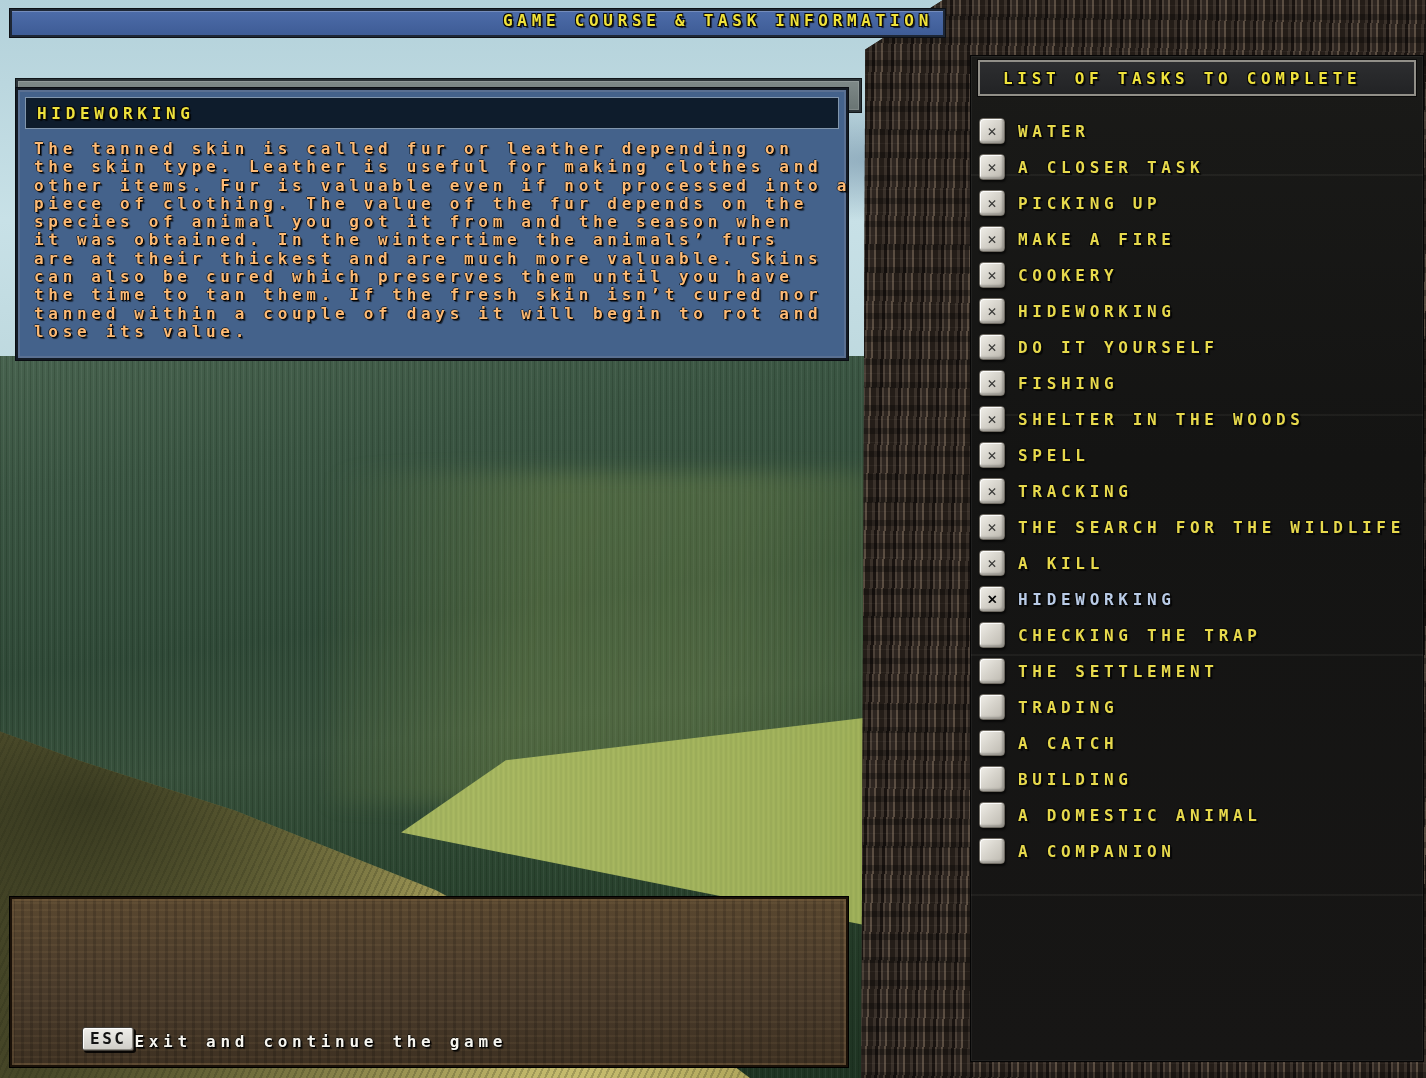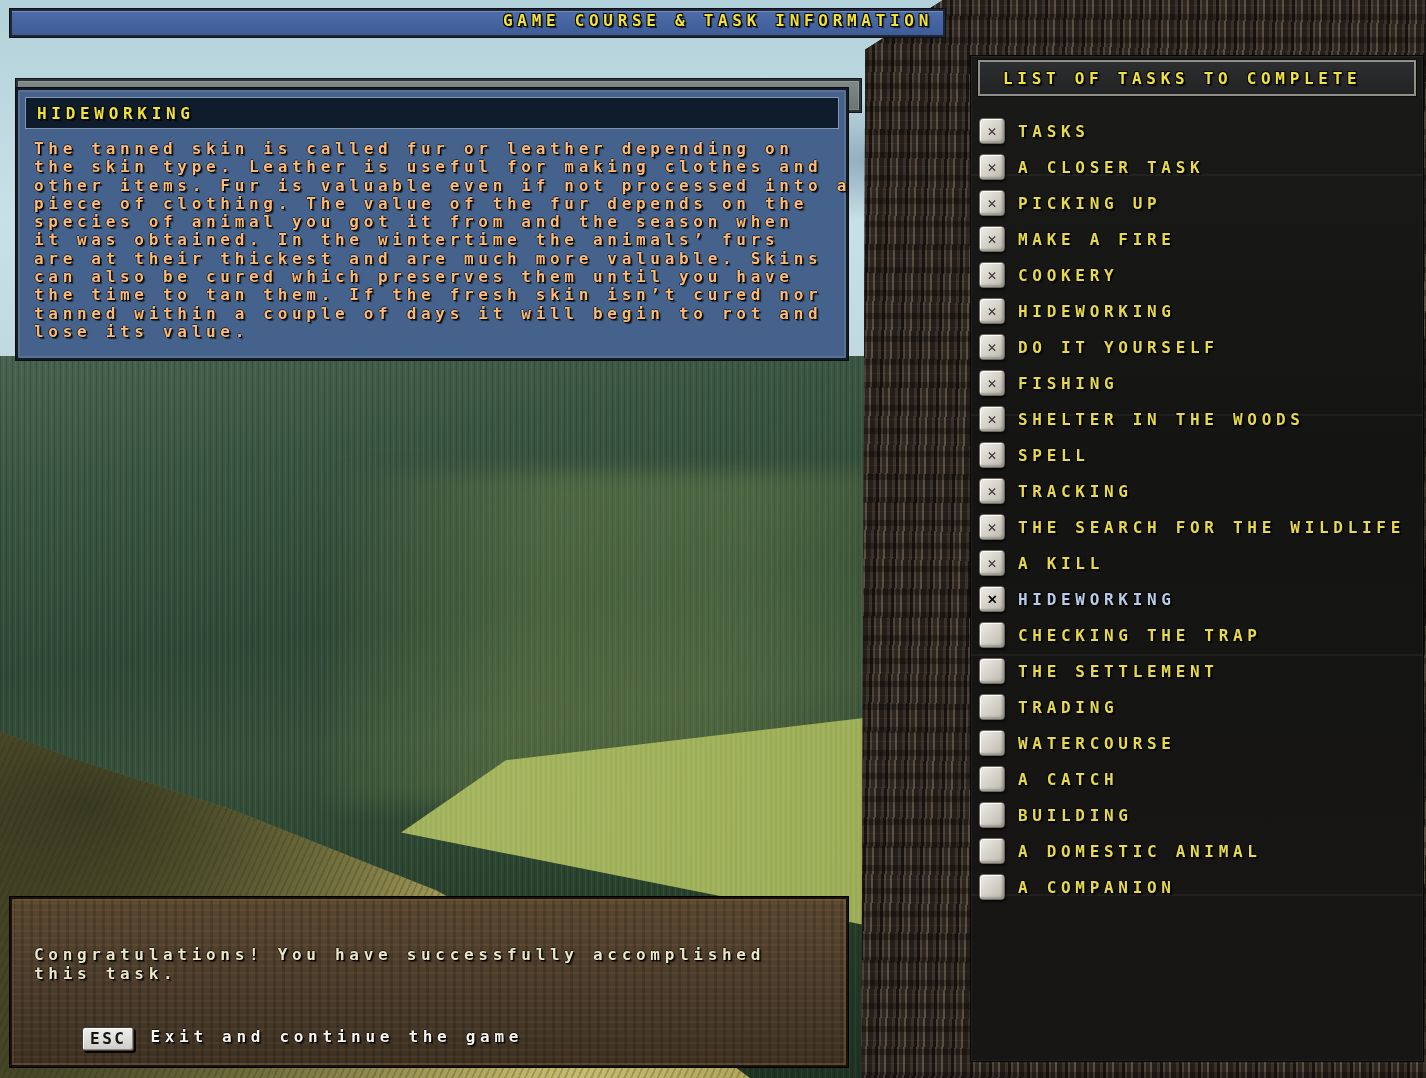--- a/index.html
+++ b/index.html
@@ -82,21 +82,21 @@
   #congrats-panel{position:absolute;left:10px;top:897px;width:834px;height:166px;
     background:
       repeating-linear-gradient(90deg, rgba(0,0,0,.14) 0 3px, transparent 3px 9px),
       repeating-linear-gradient(0deg, rgba(255,214,150,.05) 0 2px, transparent 2px 7px),
       linear-gradient(#59472f,#4a3b2b 55%,#3e3122);
     border:2px solid #1a1108;box-shadow:0 0 0 1px #000, inset 0 0 0 2px rgba(150,120,80,.28);
   }
   #congrats-message{position:absolute;left:22px;top:46px;white-space:pre;
     color:#eae6c6;font-size:16px;line-height:19px;letter-spacing:4.7px;
   }
-  #esc-row{position:absolute;left:22px;bottom:14px;display:flex;align-items:flex-start;gap:16px;padding-left:48px;}
+  #esc-row{position:absolute;left:22px;bottom:14px;display:flex;align-items:flex-end;gap:0;padding-left:48px;}
   #esc-key{display:inline-block;background:linear-gradient(#f0efeb,#ceccc6);
     border:1px solid #403d37;border-radius:3px;
     box-shadow:inset 1px 1px 0 #fff, inset -1px -1px 0 #8d8a83, 2px 2px 0 rgba(0,0,0,.85);
     color:#141414;padding:1px 7px 2px;letter-spacing:2.5px;font-size:16px;font-weight:bold;
   }
   #esc-action-label{color:#f6f5ef;}
 
   
   #tasks-panel{position:absolute;left:970px;top:55px;width:452px;height:1005px;
     background:
@@ -154,38 +154,36 @@
 species of animal you got it from and the season when
 it was obtained. In the wintertime the animals’ furs
 are at their thickest and are much more valuable. Skins
 can also be cured which preserves them until you have
 the time to tan them. If the fresh skin isn’t cured nor
 tanned within a couple of days it will begin to rot and
 lose its value.</div>
   </div>
 
   <div id="congrats-panel">
-    <div id="congrats-message" class="px soft-outline">Congratulations! You have successfully accomplished
-this task.</div>
     <div id="esc-row">
       <span id="esc-key">ESC</span>
       <span id="esc-action-label" class="px soft-outline">Exit and continue the game</span>
     </div>
   </div>
 
   <div id="tasks-panel">
     <div id="tasks-header" class="px outlined">
       <span>LIST OF TASKS TO COMPLETE</span>
     </div>
     <div id="task-list">
   <div class="task-row checked">
     <span class="task-checkbox">
       <span class="mark">✕</span>
     </span>
-    <span class="task-label px outlined">TASKS</span>
+    <span class="task-label px outlined">WATER</span>
   </div>
 
   <div class="task-row checked">
     <span class="task-checkbox">
       <span class="mark">✕</span>
     </span>
     <span class="task-label px outlined">A CLOSER TASK</span>
   </div>
 
   <div class="task-row checked">
@@ -287,26 +285,20 @@
     <span class="task-label px outlined">THE SETTLEMENT</span>
   </div>
 
   <div class="task-row">
     <span class="task-checkbox">
       <span class="mark"></span>
     </span>
     <span class="task-label px outlined">TRADING</span>
   </div>
 
-  <div class="task-row">
-    <span class="task-checkbox">
-      <span class="mark"></span>
-    </span>
-    <span class="task-label px outlined">WATERCOURSE</span>
-  </div>
 
   <div class="task-row">
     <span class="task-checkbox">
       <span class="mark"></span>
     </span>
     <span class="task-label px outlined">A CATCH</span>
   </div>
 
   <div class="task-row">
     <span class="task-checkbox">

